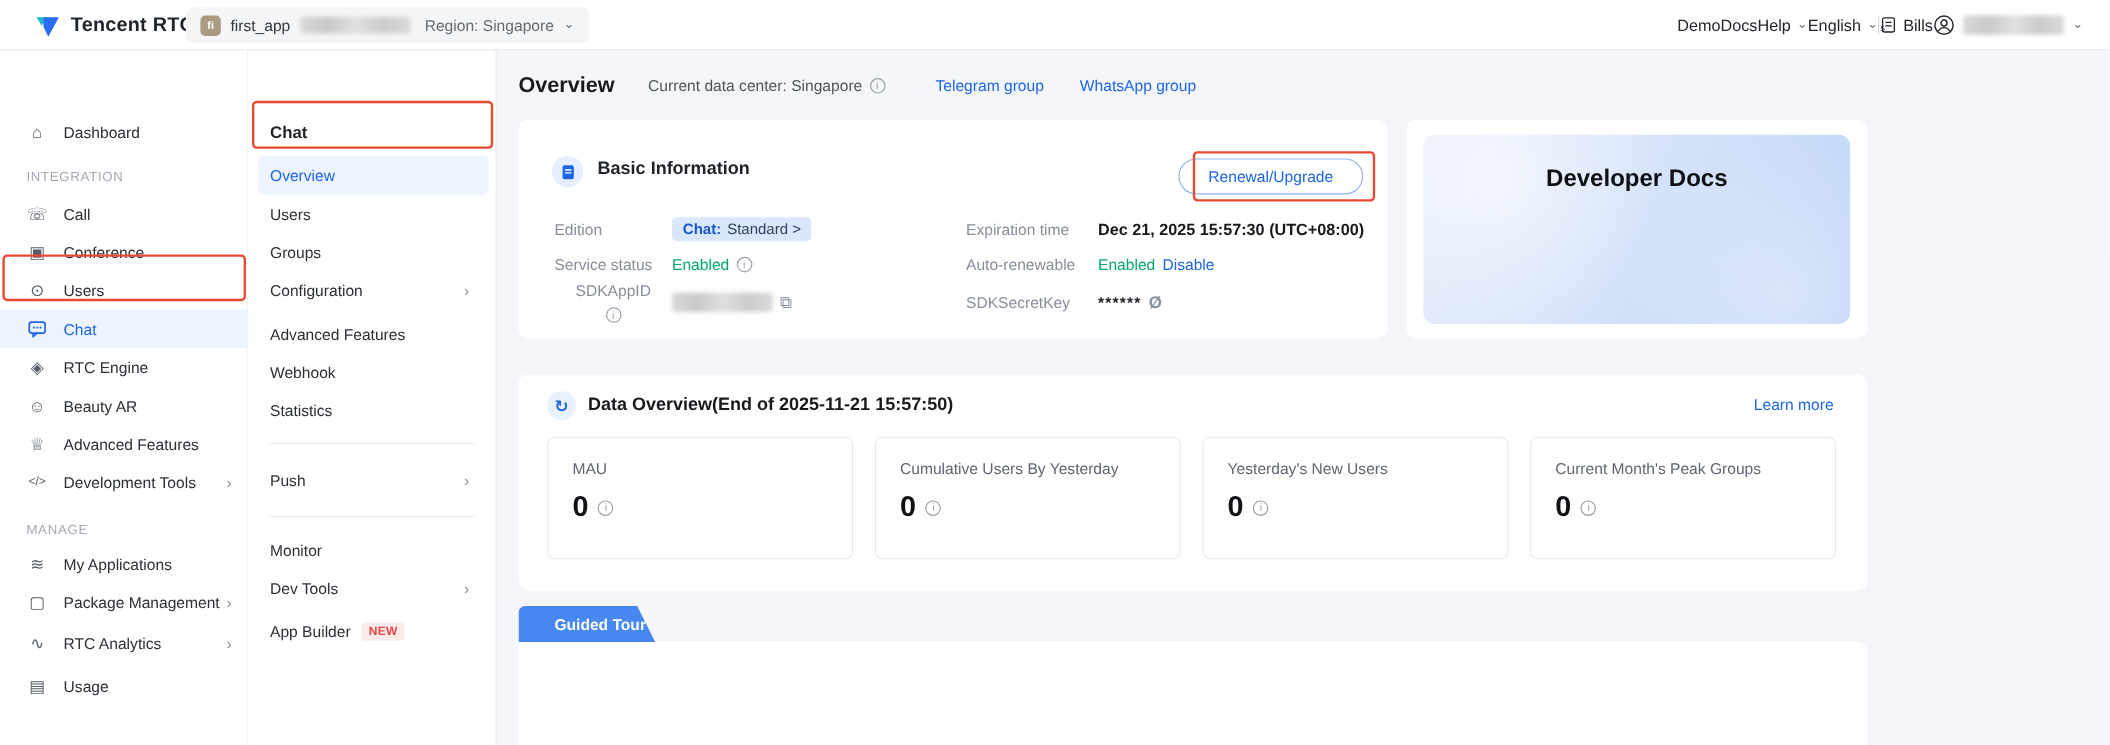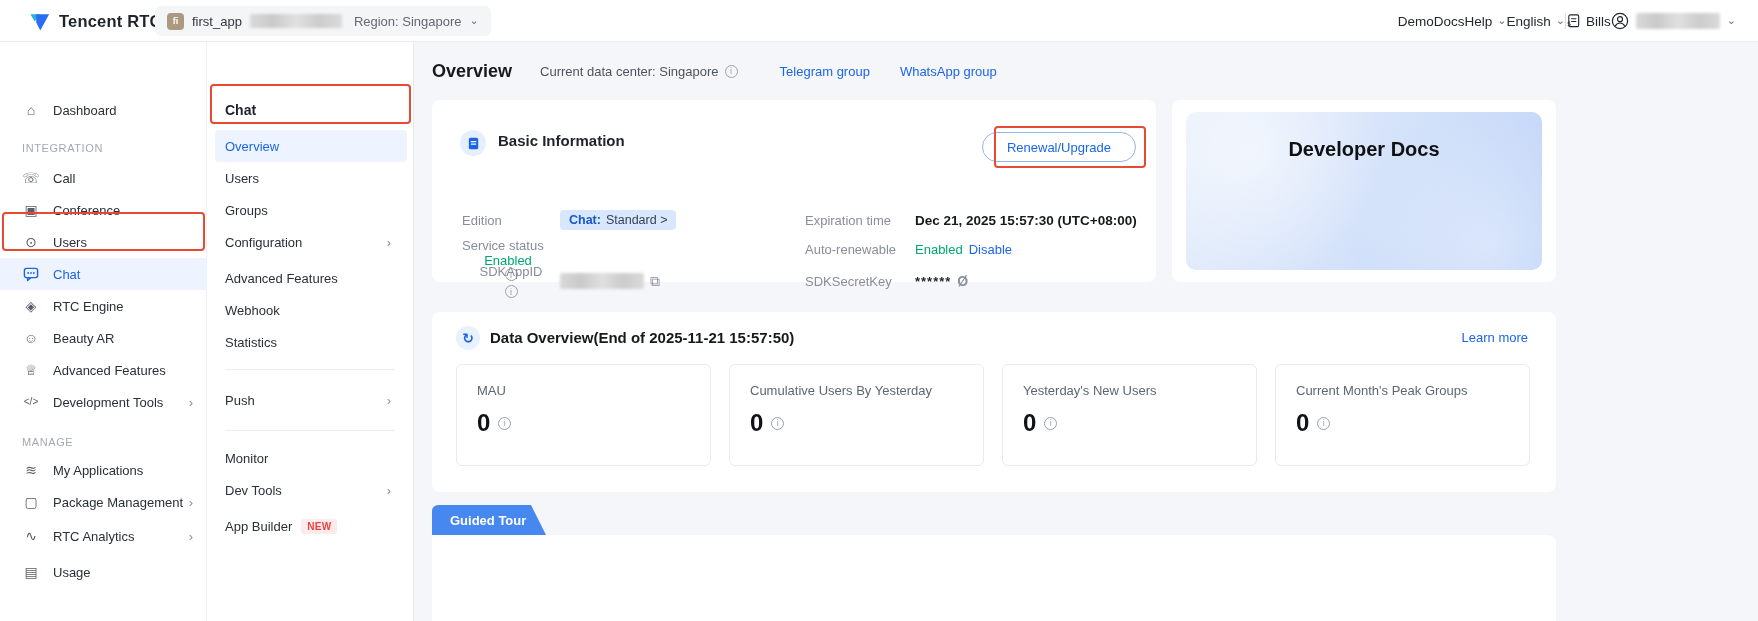--- a/index.html
+++ b/index.html
@@ -57,21 +57,21 @@
   .tg { margin-left:42px; } .wa { margin-left:30px; }
 
   .card { position:absolute; background:#fff; border-radius:8px; z-index:5; }
   .basic-card { left:432px; top:100px; width:724px; height:182px; }
   .bi-icon-wrap { position:absolute; left:28px; top:30px; width:26px; height:26px; border-radius:50%;
                   background:#e6efff; display:flex; align-items:center; justify-content:center; }
   .bi-title { position:absolute; left:66px; top:32px; font-size:15px; font-weight:700; color:#1f2329; }
   .renew-btn { position:absolute; right:20px; top:32px; height:30px; padding:0 24px; border-radius:15px;
                border:1px solid #94b4ea; background:#fff; color:#1c66e5; font-size:13px;
                display:flex; align-items:center; cursor:pointer; font-family:inherit; }
-  .bi-row { position:absolute; height:22px; display:flex; align-items:center;margin-top:29px; }
+  .bi-row { position:absolute; height:22px; display:flex; align-items:center; }
   .bi-label { font-size:13px; color:#878d99; display:flex; align-items:center; gap:6px; }
   .edition-badge { background:#d9e7fd; border-radius:4px; padding:3px 9px; font-size:12.5px; cursor:pointer;
                    display:flex; align-items:center; gap:5px; }
   .edition-badge b { color:#1657c8; font-weight:700; }
   .edition-badge span { color:#33415c; }
   .ok-text { color:#00a870; font-size:13px; }
   .link-text { color:#1c66e5; font-size:13px; cursor:pointer; }
   .dark-val { color:#17191d; font-size:13.5px; font-weight:600; }
   .stars { color:#1f2329; font-size:13px; font-weight:700; letter-spacing:1px; }
   .info-dot { display:inline-flex; width:13px; height:13px; border:1px solid #9aa1ac; border-radius:50%;
@@ -101,21 +101,21 @@
   .do-title { position:absolute; left:58px; top:17px; font-size:15px; font-weight:700; color:#17191d; }
   .learn-more { position:absolute; right:28px; top:18px; font-size:13px; color:#1c66e5; cursor:pointer; }
   .stat-card { position:absolute; top:52px; width:255px; height:102px; border:1px solid #e7eaf0;
                border-radius:6px; background:#fff; }
   .stat-label { position:absolute; left:20px; top:18px; font-size:13px; color:#5f6672; }
   .stat-val { position:absolute; left:20px; top:44px; display:flex; align-items:center; gap:8px; }
   .stat-num { font-size:24px; font-weight:800; color:#101216; }
 
   .gt-tab { position:absolute; left:432px; top:505px; width:114px; height:30px; background:#4787f0;
             color:#fff; font-size:13px; font-weight:600; display:flex; align-items:center;
-            padding-left:18px; border-top-left-radius:6px; z-index:6;
+            padding-left:30px; border-top-left-radius:6px; z-index:6;
             clip-path:polygon(0 0, calc(100% - 15px) 0, 100% 100%, 0 100%); cursor:pointer; }
   .gt-card { left:432px; top:535px; width:1124px; height:86px; border-radius:0 8px 0 0; }
 
   .annobox { position:absolute; border:2.5px solid #e64a33; border-radius:4px; pointer-events:none; z-index:25; }
 </style>
 </head>
 <body>
 
 <div class="app">
 
@@ -315,21 +315,21 @@
     <div class="bi-title">Basic Information</div>
     <button class="renew-btn">Renewal/Upgrade</button>
 
     <div class="bi-row" style="left:30px; top:80px;">
       <span class="bi-label" style="width:98px;">Edition</span>
       <span class="edition-badge">
         <b>Chat:</b>
         <span>Standard &gt;</span>
       </span>
     </div>
-    <div class="bi-row" style="left:30px; top:109px;flex-direction:column;">
+    <div class="bi-row" style="left:30px; top:109px;">
       <span class="bi-label" style="width:98px;">Service status</span>
       <span class="ok-text" style="margin-right:6px;">Enabled</span>
       <i class="info-dot">i</i>
     </div>
     <div class="bi-row" style="left:30px; top:141px;">
       <span class="bi-label" style="width:98px;flex-direction:column;">
         <span>SDKAppID</span>
         <i class="info-dot">i</i>
       </span>
       <span class="blur-block" style="width:84px;height:16px;"></span>

